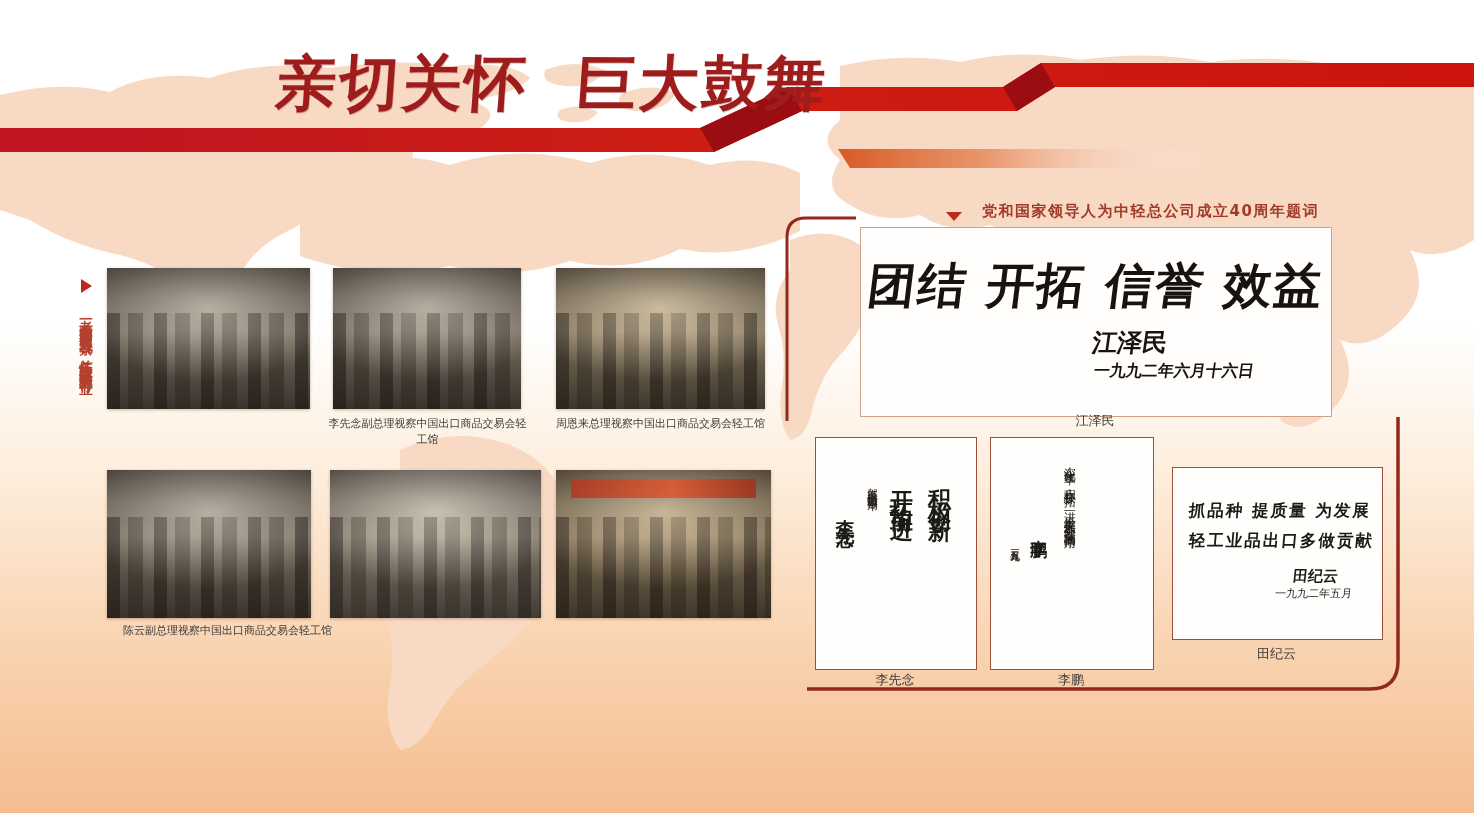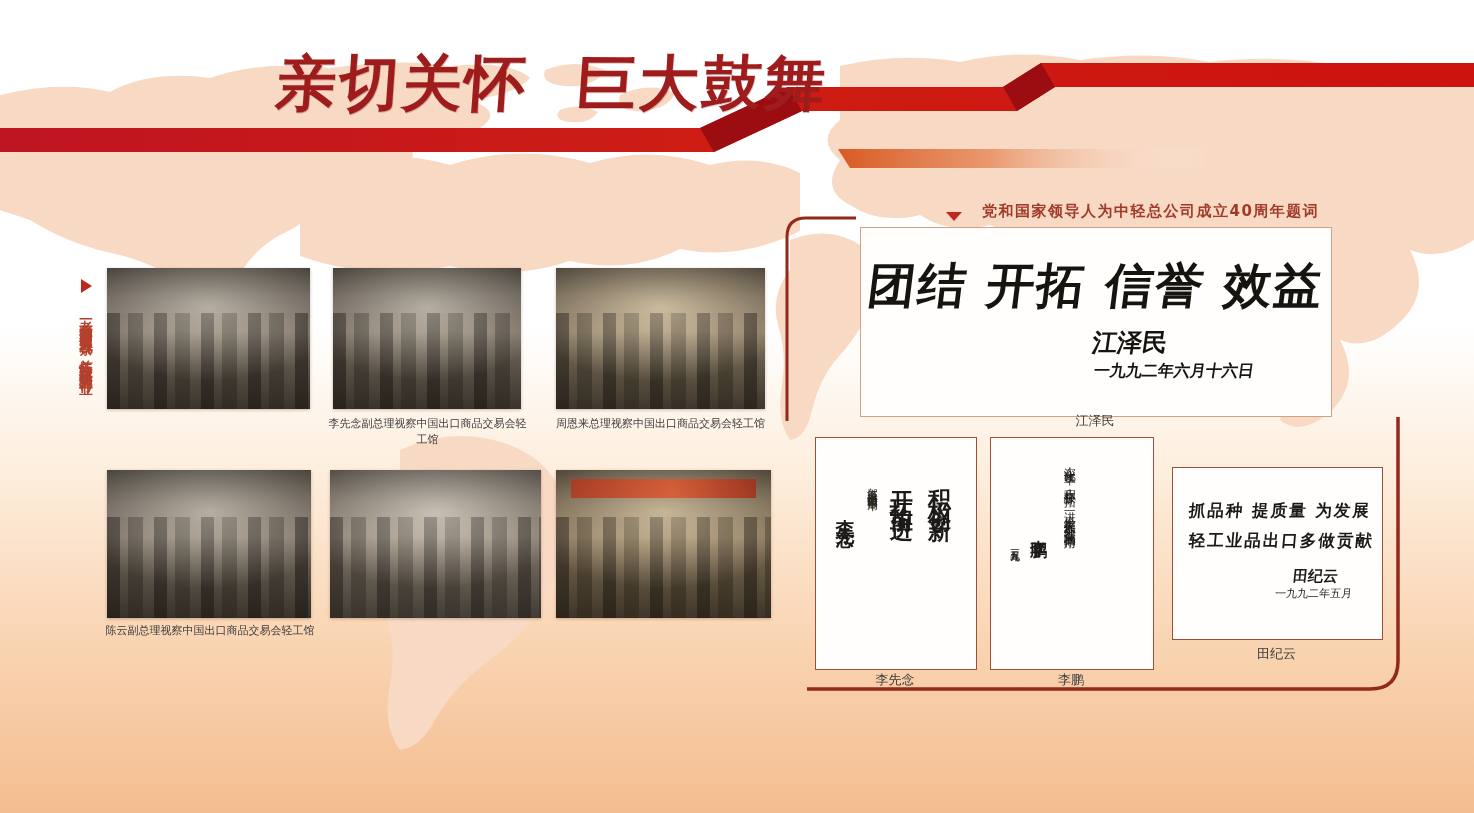--- a/index.html
+++ b/index.html
@@ -144,21 +144,21 @@
   <div class="photo" style="left:333px;top:268px;width:188px;height:141px;"></div>
   <div class="photo photo--warm" style="left:556px;top:268px;width:209px;height:141px;"></div>
   <div class="photo" style="left:107px;top:470px;width:204px;height:148px;"></div>
   <div class="photo photo--light" style="left:330px;top:470px;width:211px;height:148px;"></div>
   <div class="photo photo--color" style="left:556px;top:470px;width:215px;height:148px;">
     <span class="banner"></span>
   </div>
 
   <div class="cap cap--center" style="left:325px;top:416px;width:205px;">李先念副总理视察中国出口商品交易会轻工馆</div>
   <div class="cap cap--center" style="left:548px;top:416px;width:225px;">周恩来总理视察中国出口商品交易会轻工馆</div>
-  <div class="cap cap--center" style="left:100px;top:623px;width:220px;">陈云副总理视察中国出口商品交易会轻工馆</div>
+  <div class="cap cap--center" style="left:112px;top:623px;width:220px;text-align:right;">陈云副总理视察中国出口商品交易会轻工馆</div>
 
   <div class="ins-header">
     <span class="tri-down"></span>
     <span class="ins-header-text">党和国家领导人为中轻总公司成立40周年题词</span>
   </div>
 
   <div class="inkbox jiang-box">
     <div class="jz-main">团结 开拓 信誉 效益</div>
     <div class="jz-sig">江泽民</div>
     <div class="jz-date">一九九二年六月十六日</div>

